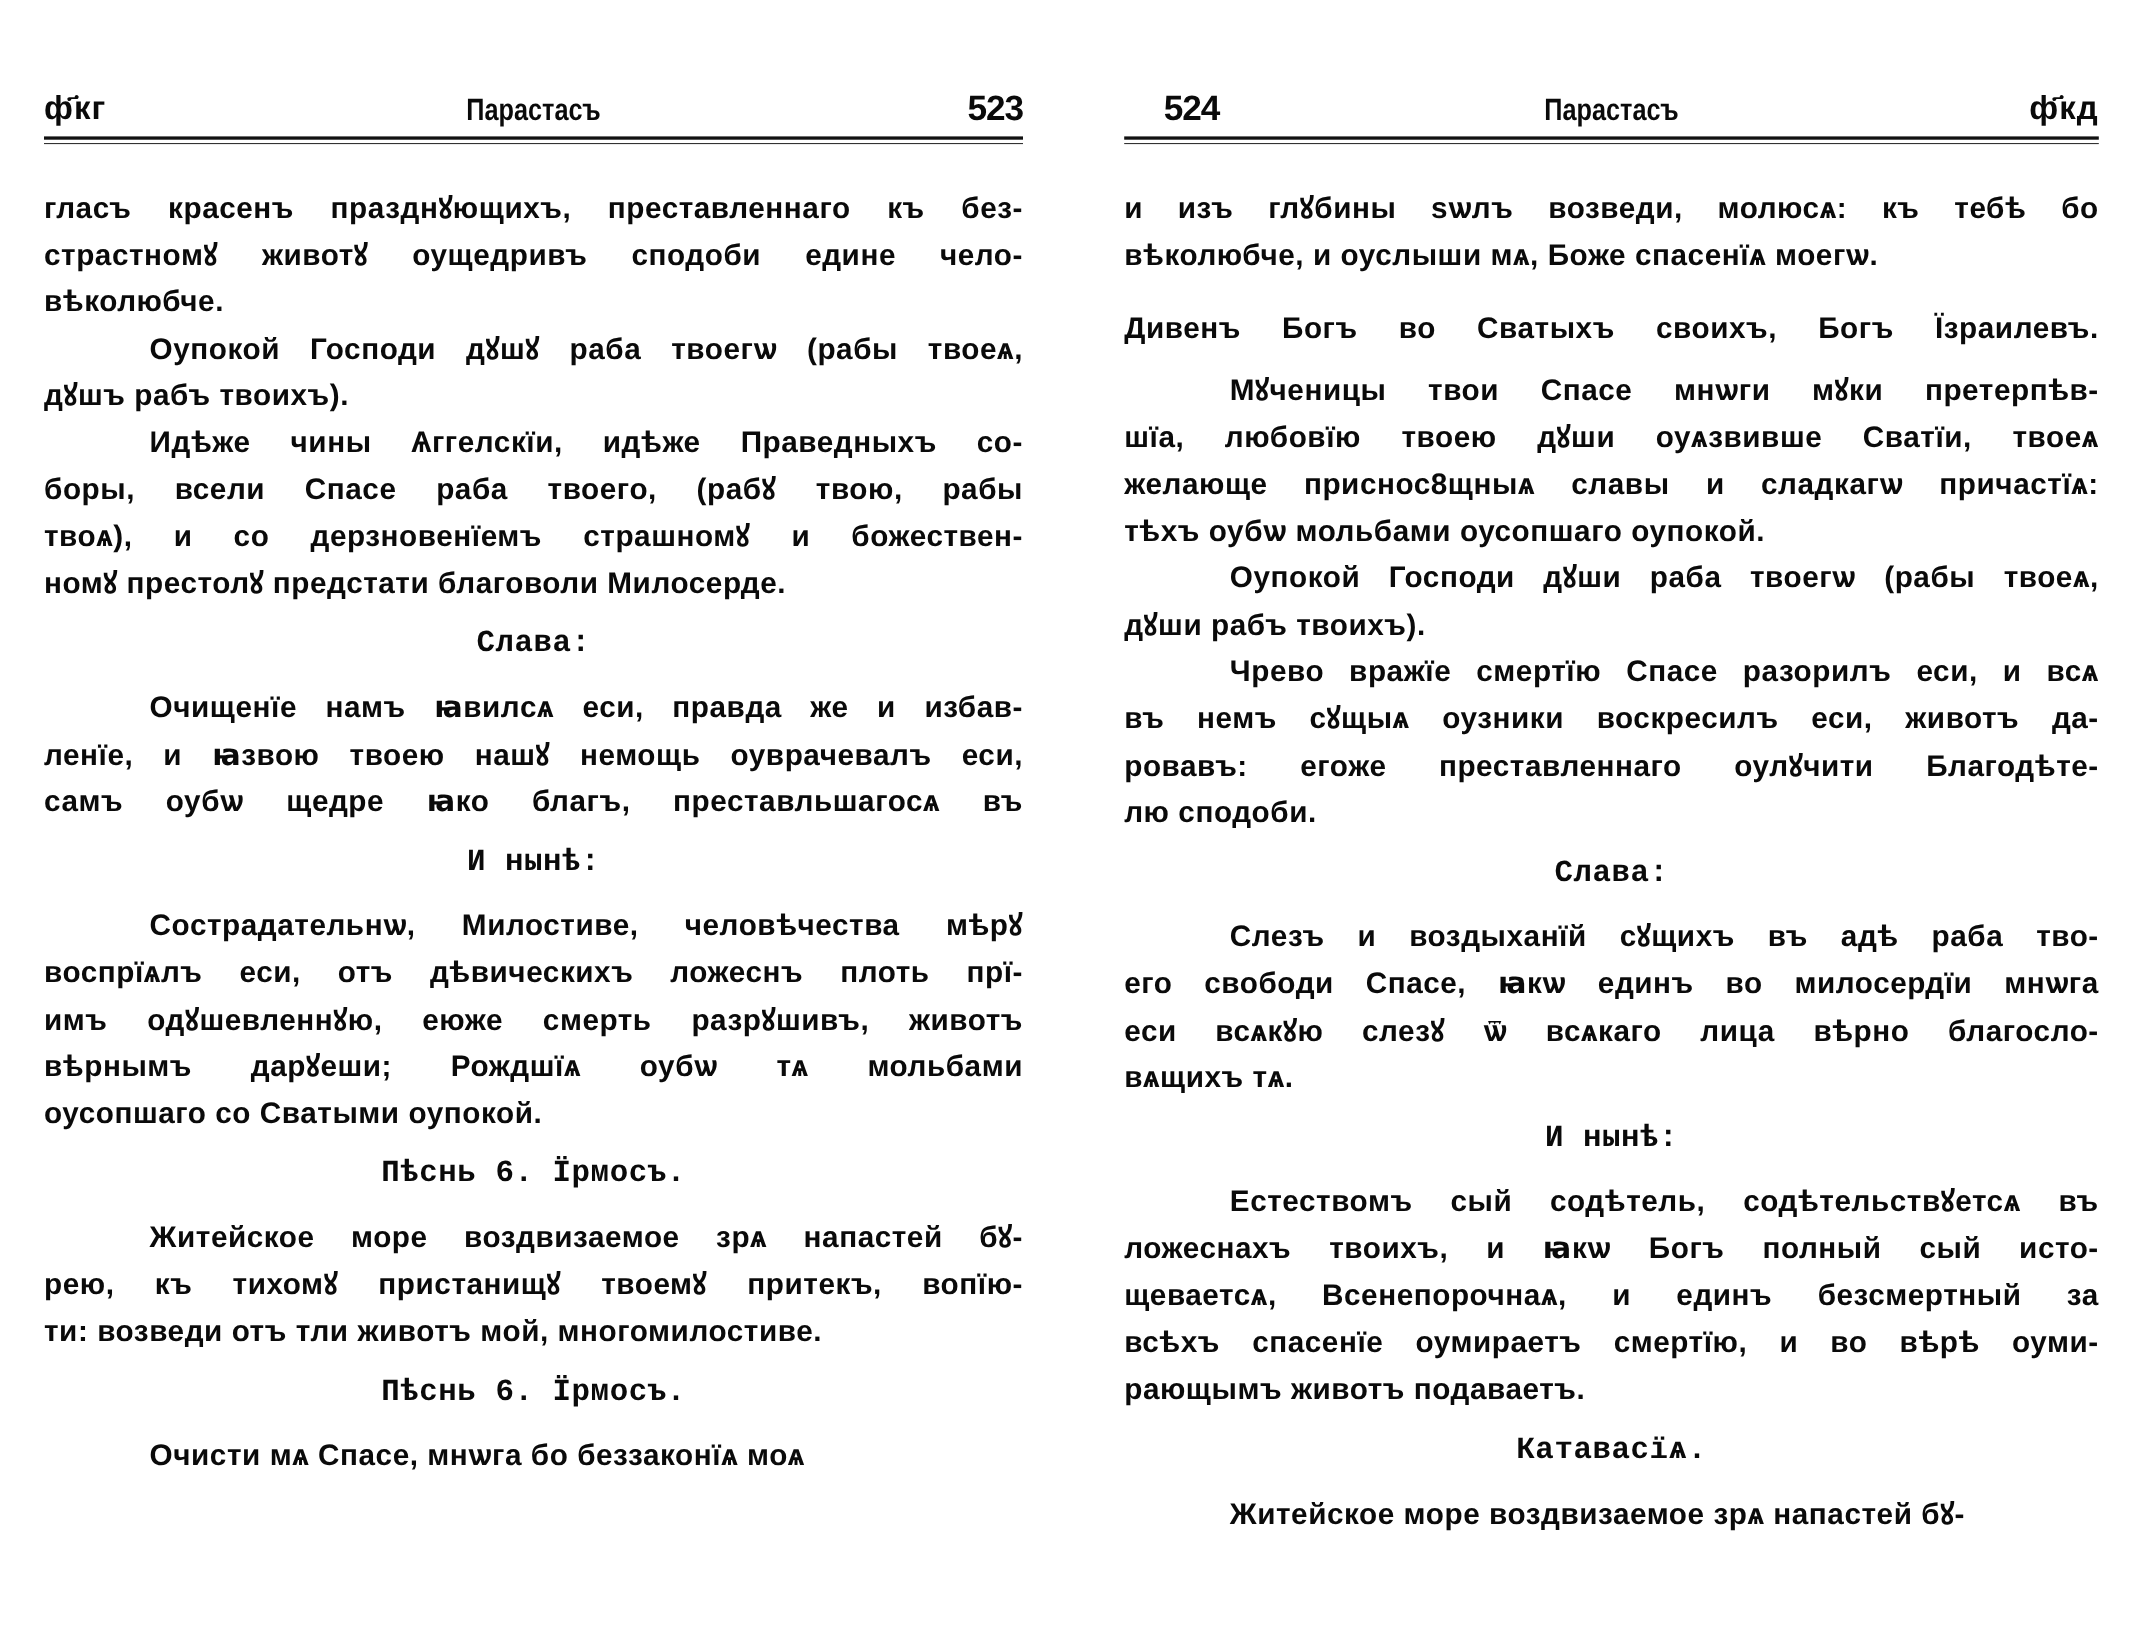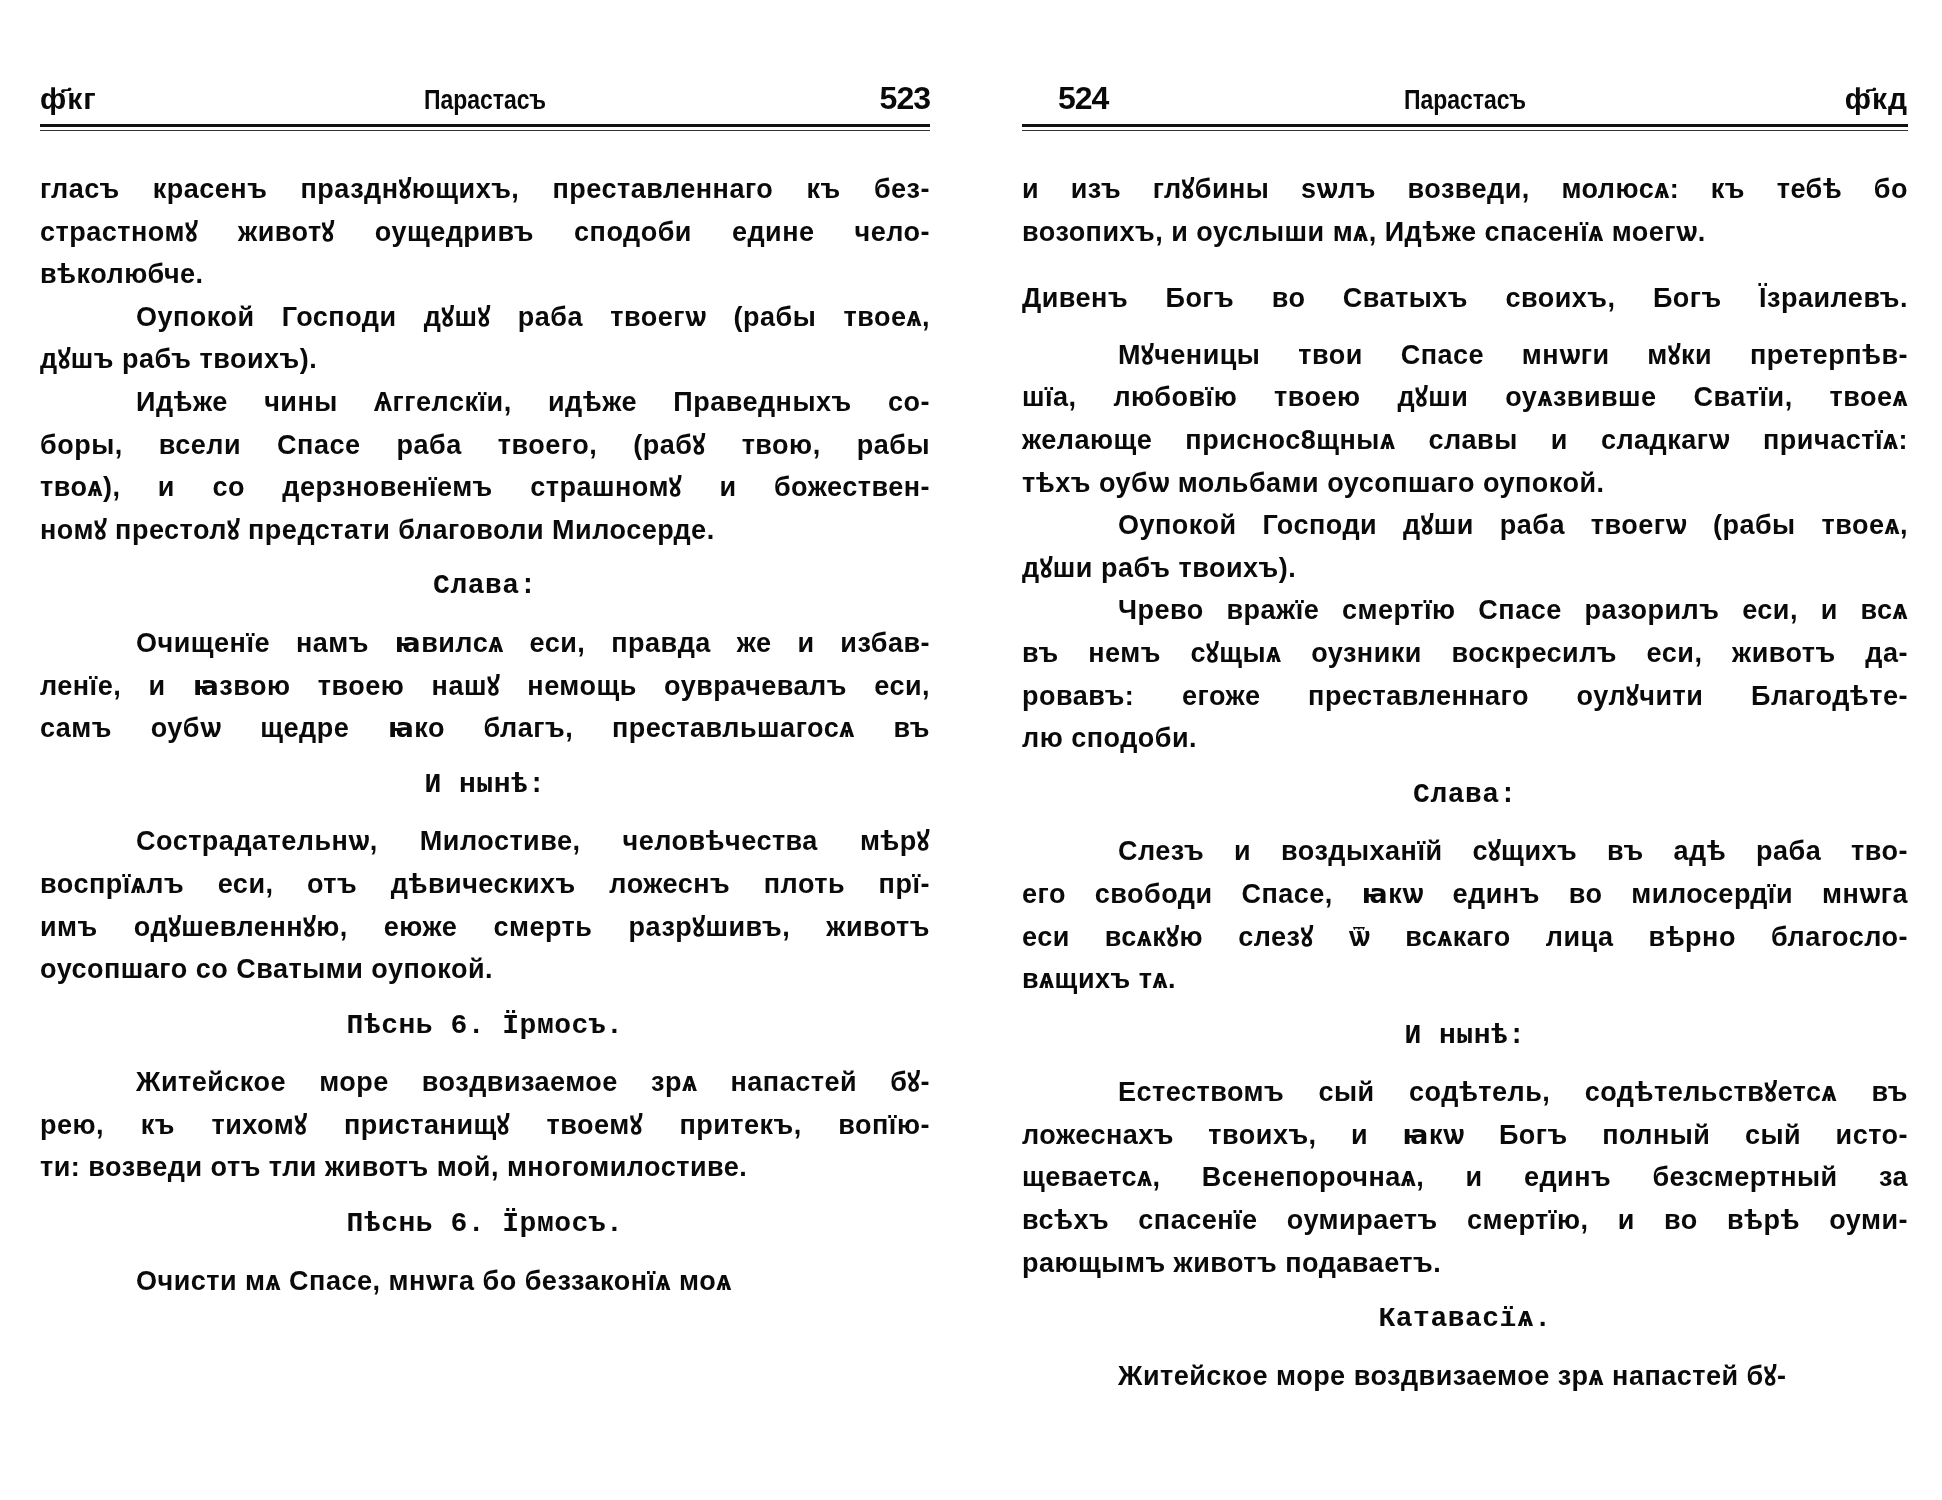--- a/index.html
+++ b/index.html
@@ -91,20 +91,21 @@
         <span class="line">ленїе, и ꙗзвою твоею нашꙋ немощь оуврачевалъ еси,</span>
         <span class="line">самъ оубѡ щедре ꙗко благъ, преставльшагосѧ въ</span>
       </div>
       <div class="gap-s"></div>
       <div class="line center heading">И нынѣ:</div>
       <div class="gap-s"></div>
       <div>
         <span class="line indent">Сострадательнѡ, Милостиве, человѣчества мѣрꙋ</span>
         <span class="line">воспрїѧлъ еси, отъ дѣвическихъ ложеснъ плоть прї-</span>
         <span class="line">имъ одꙋшевленнꙋю, еюже смерть разрꙋшивъ, животъ</span>
+        <span class="line">вѣрнымъ дарꙋеши; Рождшїѧ оубѡ тѧ мольбами</span>
         <span class="line last">оусопшаго со Сватыми оупокой.</span>
       </div>
       <div class="gap-s"></div>
       <div class="line center heading">Пѣснь 6. Їрмосъ.</div>
       <div class="gap-s"></div>
       <div>
         <span class="line indent">Житейское море воздвизаемое зрѧ напастей бꙋ-</span>
         <span class="line">рею, къ тихомꙋ пристанищꙋ твоемꙋ притекъ, вопїю-</span>
         <span class="line last">ти: возведи отъ тли животъ мой, многомилостиве.</span>
       </div>
@@ -121,21 +122,21 @@
   <div class="header">
     <span class="folio-num">524</span>
     <span class="title">Парастасъ</span>
     <span class="folio-slav">ф҃кд</span>
   </div>
   <div class="rule"></div>
   <div class="rule2"></div>
   <div class="body">
       <div>
         <span class="line">и изъ глꙋбины ѕѡлъ возведи, молюсѧ: къ тебѣ бо</span>
-        <span class="line last">возопихъ, и оуслыши мѧ, Идѣже спасенїѧ моегѡ.</span>
+        <span class="line last">вѣколюбче, и оуслыши мѧ, Боже спасенїѧ моегѡ.</span>
       </div>
       <div class="gap-m"></div>
       <div class="line">Дивенъ Богъ во Сватыхъ своихъ, Богъ Їзраилевъ.</div>
       <div class="gap-s"></div>
       <div>
         <span class="line indent">Мꙋченицы твои Спасе мнѡги мꙋки претерпѣв-</span>
         <span class="line">шїа, любовїю твоею дꙋши оуѧзвивше Сватїи, твоеѧ</span>
         <span class="line">желающе приснос8щныѧ славы и сладкагѡ причастїѧ:</span>
         <span class="line last">тѣхъ оубѡ мольбами оусопшаго оупокой.</span>
       </div>

